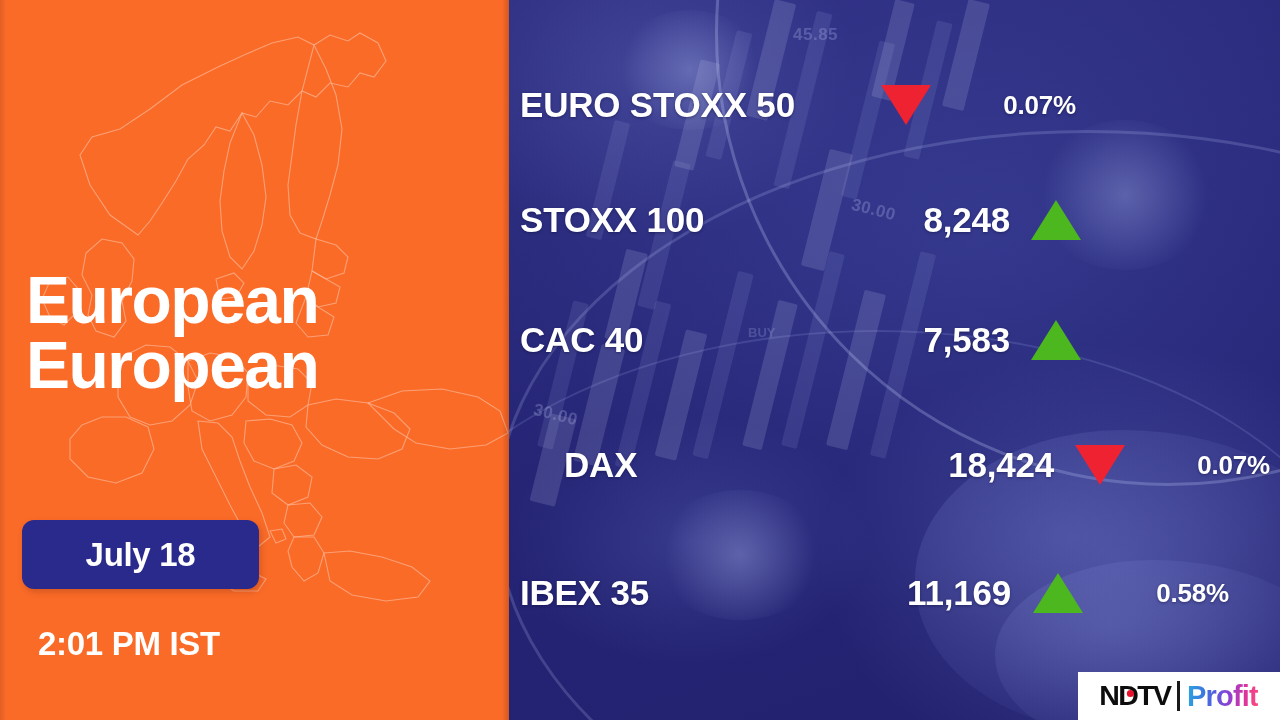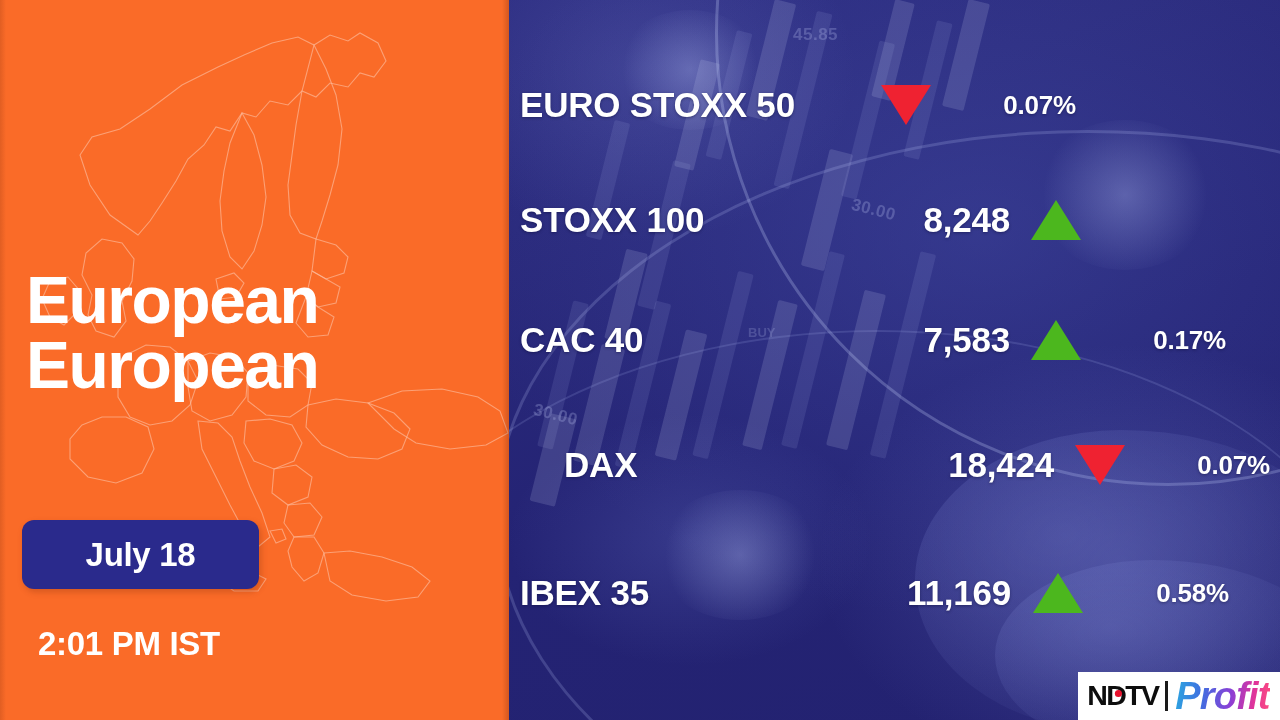--- a/index.html
+++ b/index.html
@@ -221,28 +221,27 @@
     width: 7px; height: 7px;
     border-radius: 50%;
     background: #e8112d;
   }
   .logo-divider {
     width: 3px;
     height: 30px;
     background: #1a1a1a;
   }
   .logo-profit {
-    font-size: 38px;
+    font-size: 29px;
     font-weight: 700;
     letter-spacing: -0.8px;
     background: linear-gradient(95deg, #2ba8e0 0%, #3f6fe0 28%, #8a3fd6 58%, #e0349a 82%, #ff4d7e 100%);
     -webkit-background-clip: text;
     background-clip: text;
     color: transparent;
-    font-style: italic;
   }
 </style>
 </head>
 <body>
 
 <div id="stage">
 
   <div class="navy-panel">
     <div class="bg-texture">
       <div class="glow-dot" style="left:600px;top:10px;width:150px;height:120px;"></div>
@@ -304,21 +303,20 @@
         <div class="tri up"></div>
       </div>
     </div>
 
     <div class="row" style="top:305px;">
       <div class="name">CAC 40</div>
       <div class="value">7,583</div>
       <div class="arrow-cell">
         <div class="tri up"></div>
       </div>
-      <div class="pct">0.17%</div>
     </div>
 
     <div class="row" style="top:430px;margin-left:44px;">
       <div class="name">DAX</div>
       <div class="value">18,424</div>
       <div class="arrow-cell">
         <div class="tri down"></div>
       </div>
       <div class="pct">0.07%</div>
     </div>

